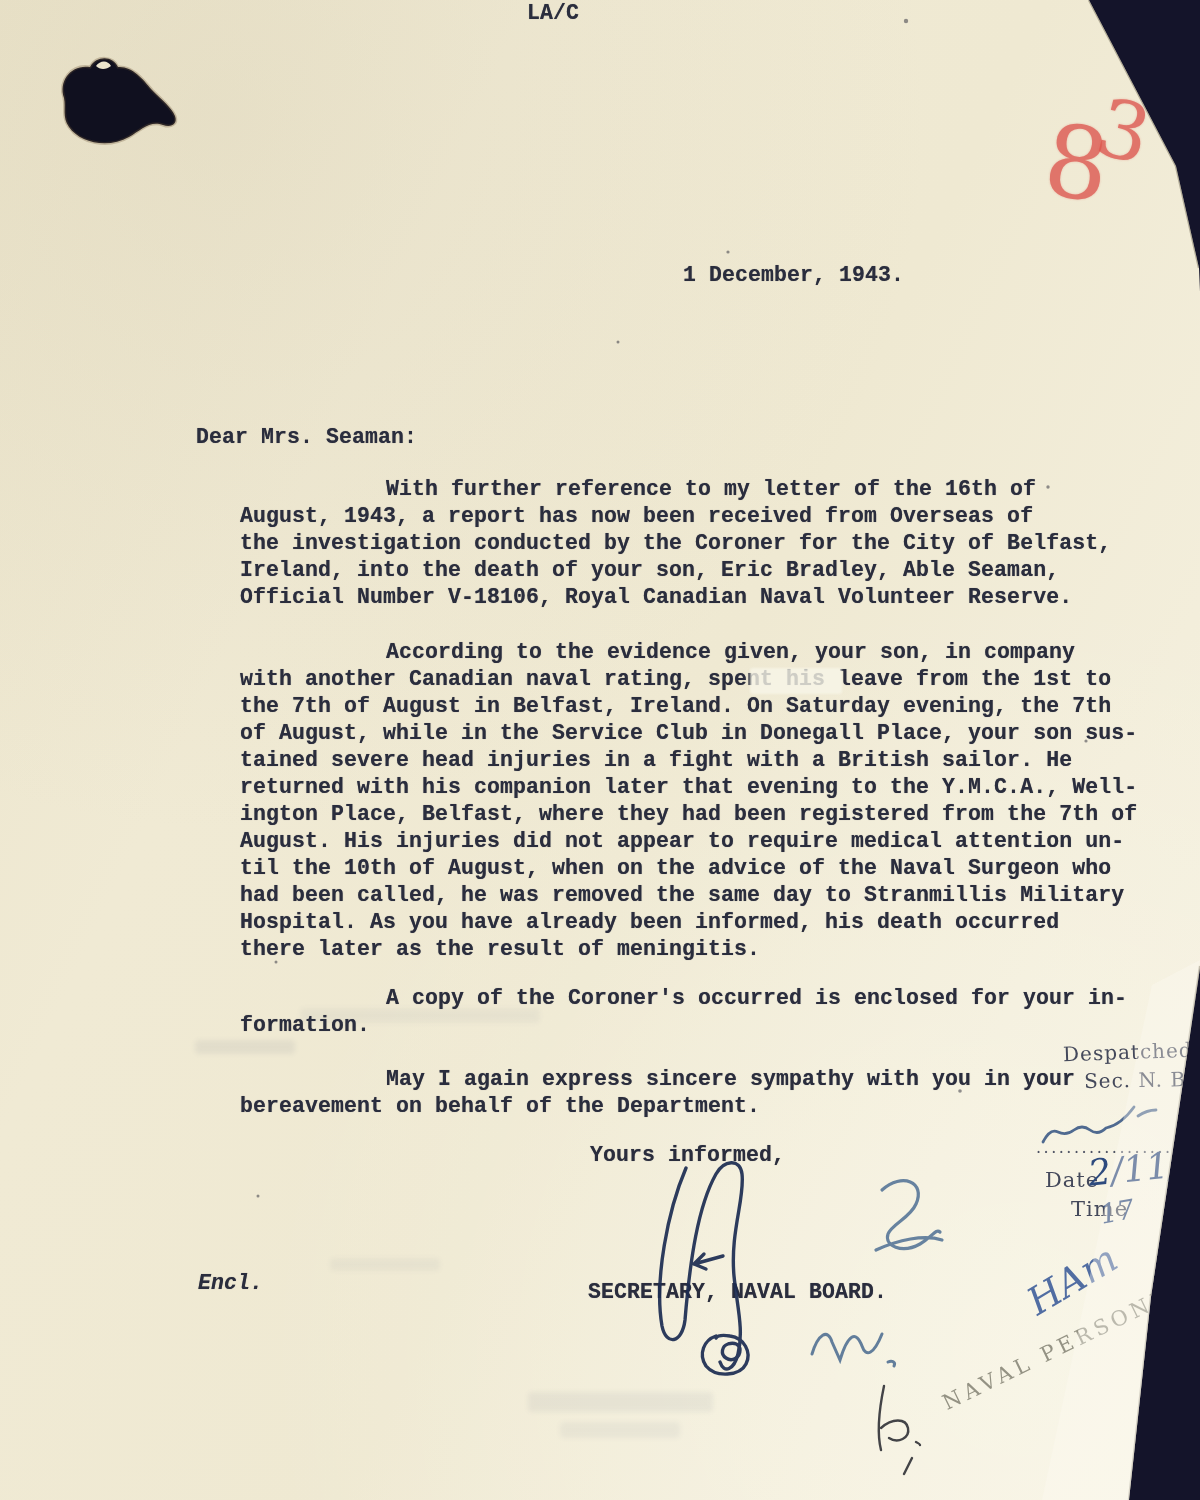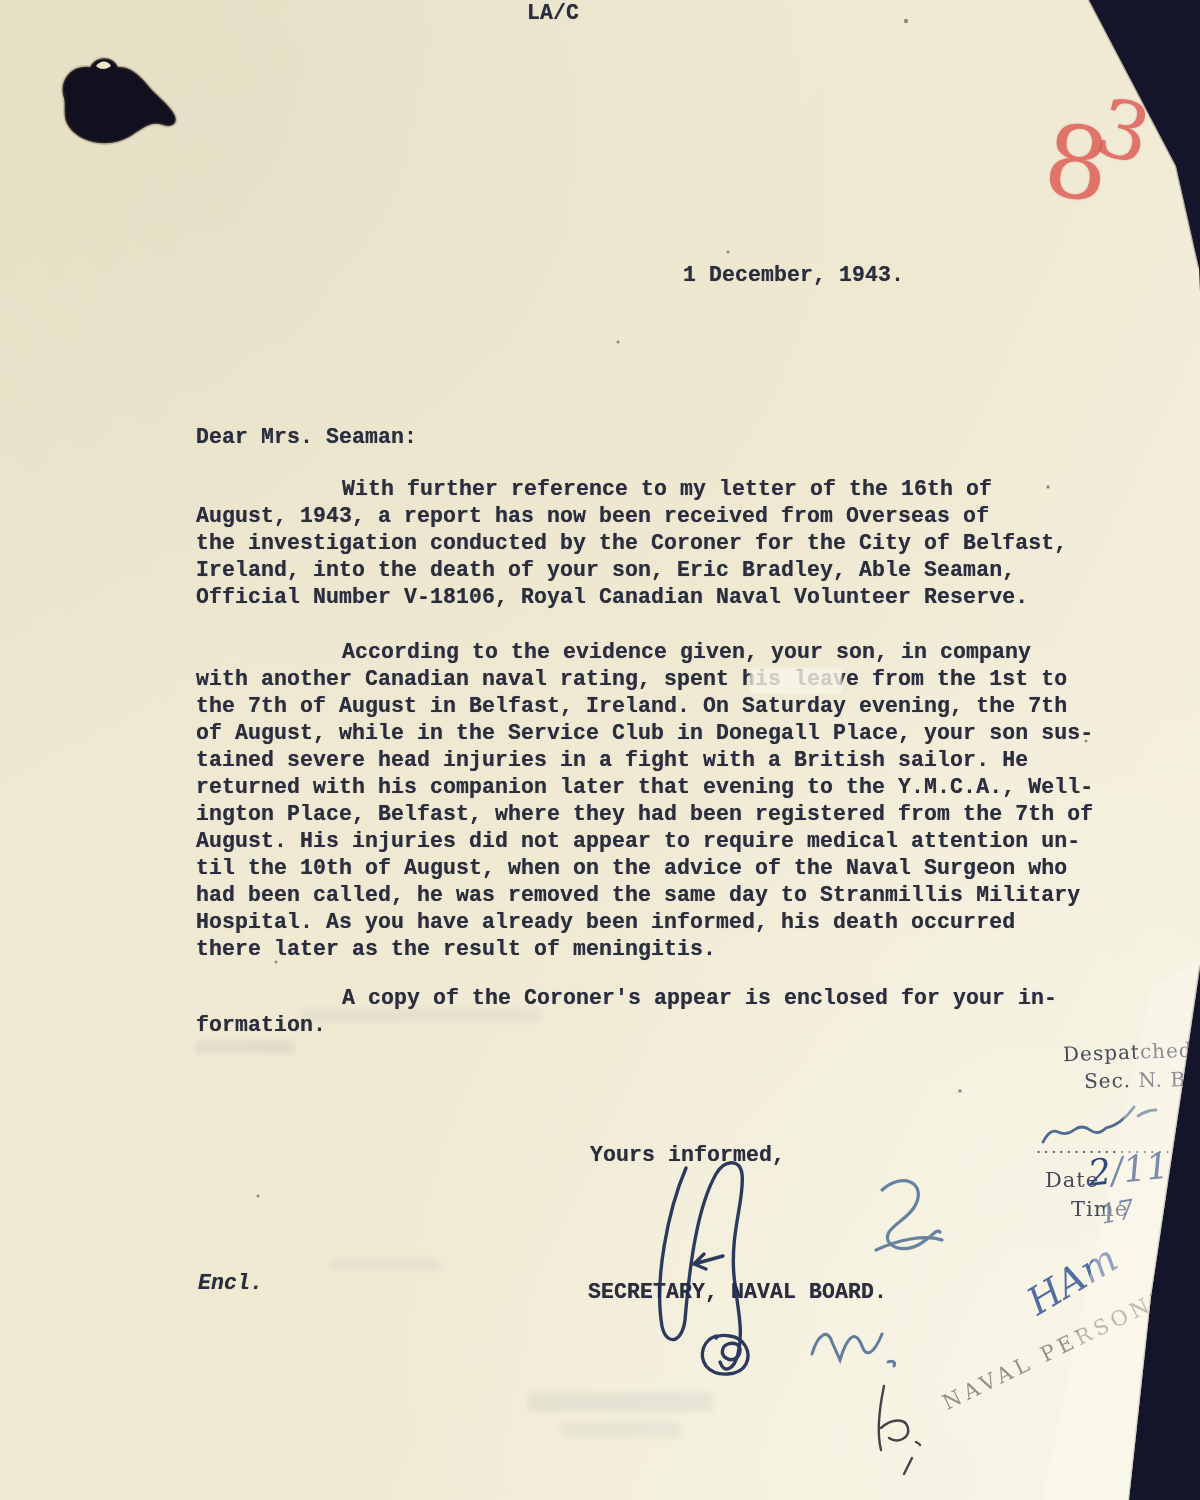--- a/index.html
+++ b/index.html
@@ -13,21 +13,21 @@
     background:
       radial-gradient(circle at 18% 8%, rgba(205,195,165,.22), transparent 42%),
       radial-gradient(circle at 85% 90%, rgba(255,255,246,.35), transparent 45%),
       linear-gradient(115deg,#ebe4cb 0%,#f0ead4 28%,#efe9d2 55%,#f3eedb 78%,#f6f2e2 100%);
     clip-path:polygon(0 0,1089px 0,1176px 166px,1199px 268px,1200px 292px,1200px 968px,1151px 1297px,1129px 1500px,0 1500px);
   }
   .type{
     position:absolute;color:#2a2d3d;font-weight:700;font-size:21.5px;line-height:27px;
     white-space:pre-line;letter-spacing:.1px;text-shadow:0 0 .7px rgba(42,45,61,.65);
   }
-  .para{text-indent:146px;width:930px;}
+  .para{text-indent:146px;width:930px;margin-left:44px;}
   .stamp{
     position:absolute;font-family:"DejaVu Serif", serif;color:#2c3148;
     letter-spacing:1px;opacity:.88;white-space:nowrap;
   }
   .hand{
     position:absolute;font-family:"DejaVu Serif", serif;font-style:italic;
     white-space:nowrap;
   }
   .red-digit{
     position:absolute;font-family:"DejaVu Serif", serif;color:#dd574f;opacity:.8;
@@ -71,22 +71,24 @@
 the 7th of August in Belfast, Ireland.  On Saturday evening, the 7th
 of August, while in the Service Club in Donegall Place, your son sus-
 tained severe head injuries in a fight with a British sailor.  He
 returned with his companion later that evening to the Y.M.C.A., Well-
 ington Place, Belfast, where they had been registered from the 7th of
 August.  His injuries did not appear to require medical attention un-
 til the 10th of August, when on the advice of the Naval Surgeon who
 had been called, he was removed the same day to Stranmillis Military
 Hospital.  As you have already been informed, his death occurred
 there later as the result of meningitis.</div>
-  <div class="type para" style="left:196px;top:985px;">A copy of the Coroner's appear is enclosed for your in-
+  <div class="type para" style="left:196px;top:985px;">A copy of the Coroner's occurred is enclosed for your in-
 formation.</div>
+  <div class="type para" style="left:196px;top:1066px;">May I again express sincere sympathy with you in your
+bereavement on behalf of the Department.</div>
 
   <div class="type" style="left:590px;top:1142px;">Yours informed,</div>
   <div class="type" style="left:588px;top:1279px;">SECRETARY, NAVAL BOARD.</div>
   <div class="type" style="left:198px;top:1270px;font-style:italic;">Encl.</div>
 
   <div class="patch" style="left:750px;top:668px;width:92px;height:26px;"></div>
 
   <div class="smudge" style="left:300px;top:1008px;width:240px;height:15px;opacity:.05;"></div>
   <div class="smudge" style="left:195px;top:1040px;width:100px;height:14px;opacity:.08;"></div>
   <div class="smudge" style="left:528px;top:1392px;width:185px;height:20px;opacity:.07;"></div>

